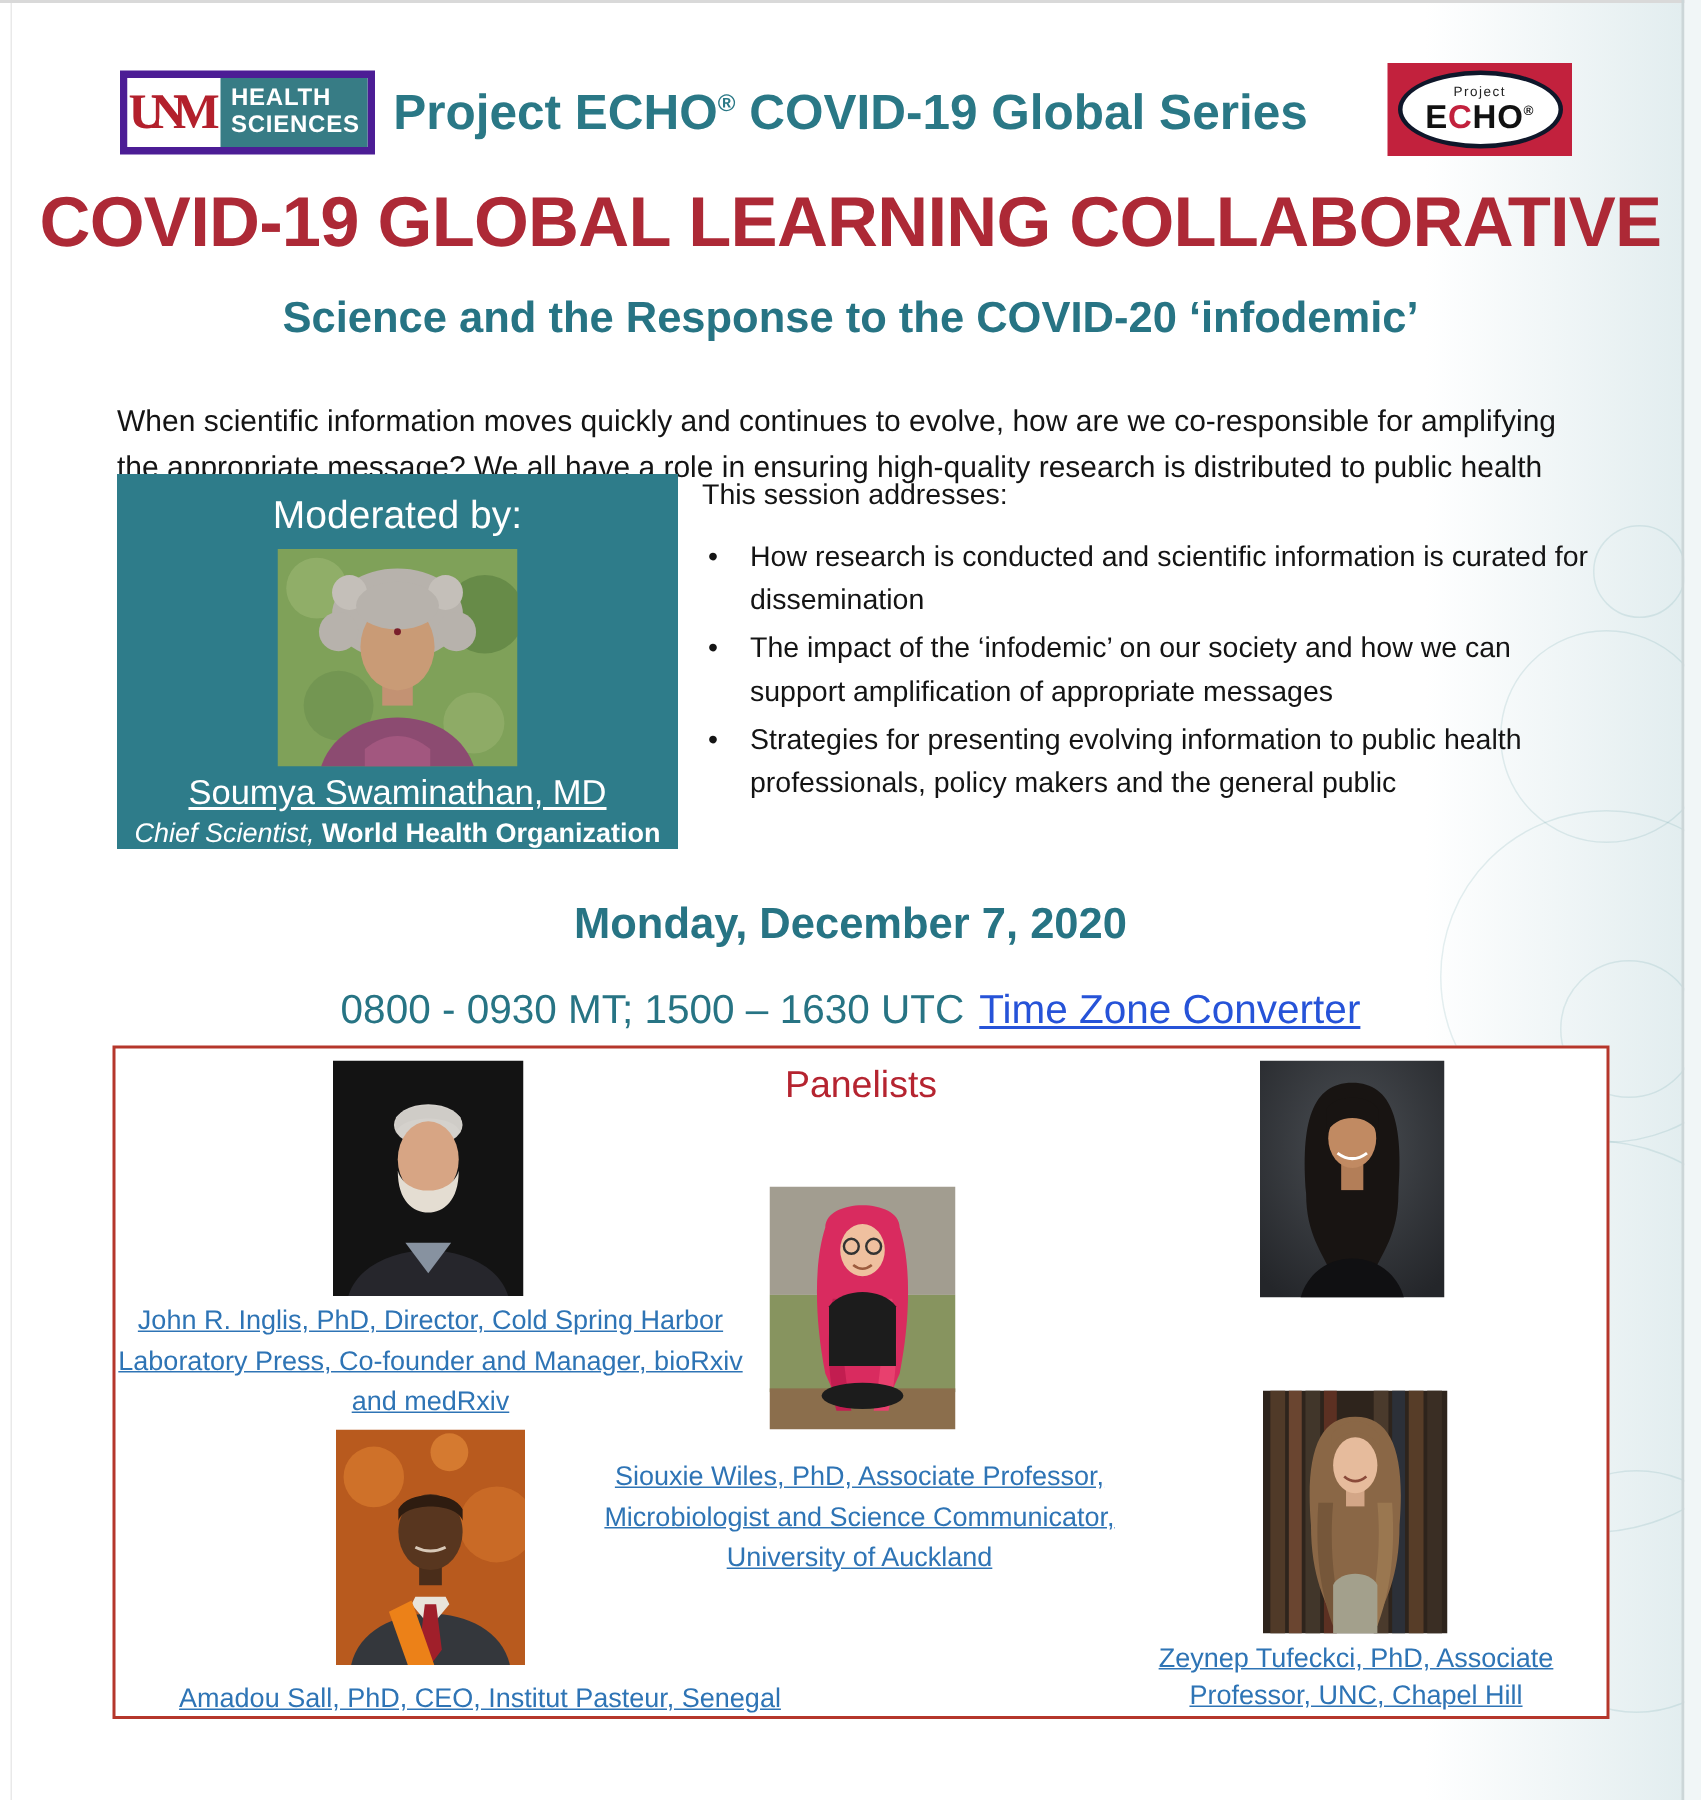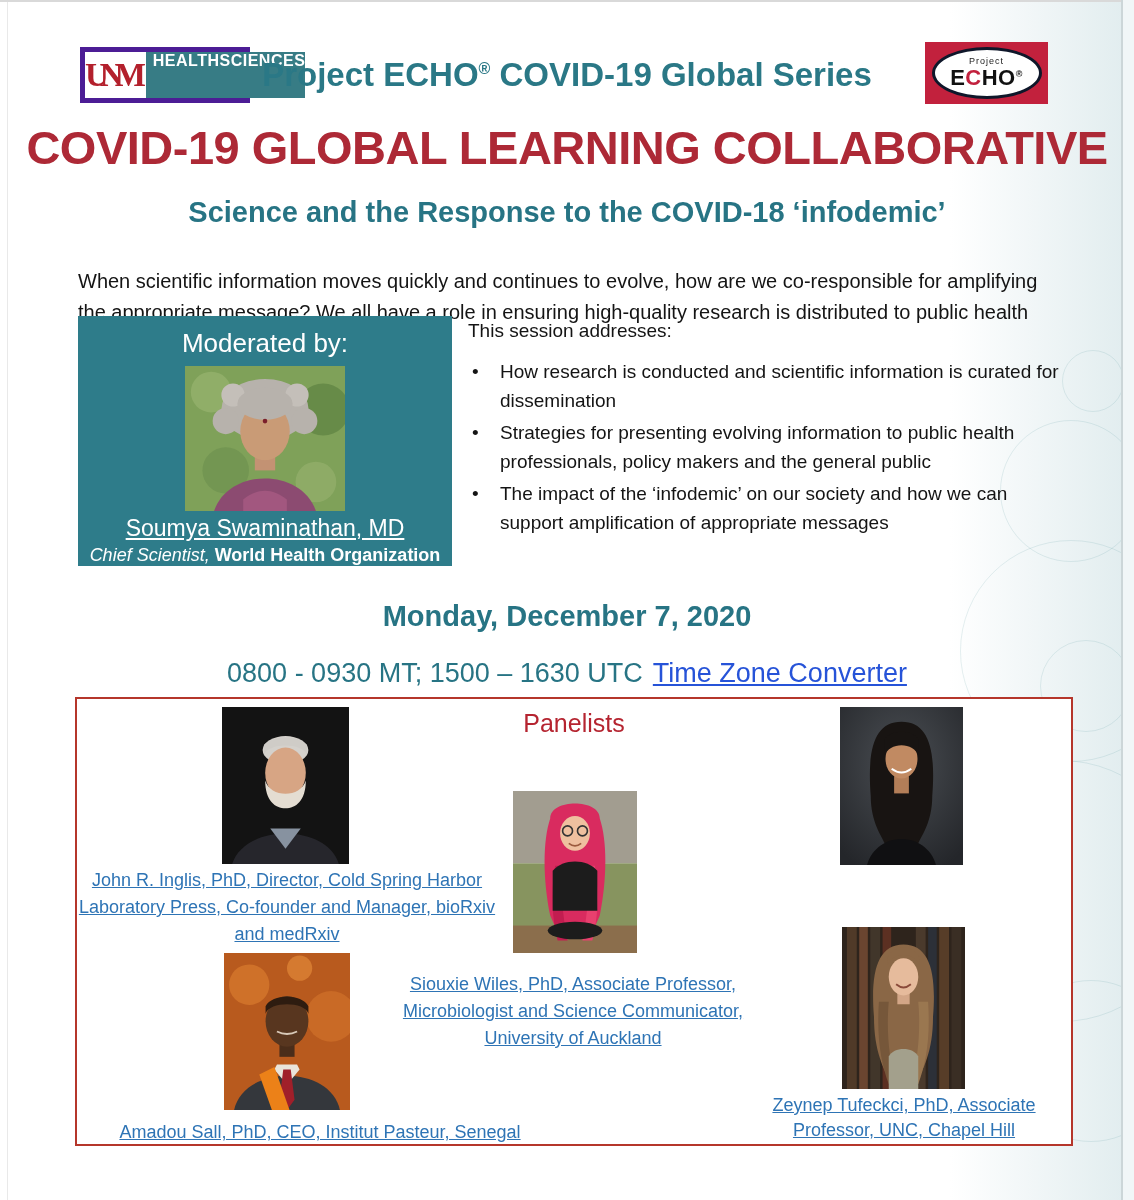--- a/index.html
+++ b/index.html
@@ -20,21 +20,21 @@
   .c6{left:1062px;top:350px;width:60px;height:60px;}
   .right-line{position:absolute;left:1121px;top:0;width:2px;height:1200px;background:#ccd6d8;}
   .right-strip{position:absolute;left:1123px;top:0;width:11px;height:1200px;background:#f1f6f7;}
 
   
   .unm-logo{position:absolute;left:80px;top:47px;width:170px;height:56px;display:flex;
             border:5px solid #4c1d95;box-sizing:border-box;background:#fff;}
   .unm-white{width:62px;background:#fff;display:flex;align-items:center;justify-content:center;}
   .unm-mono{font-family:"Liberation Serif", serif;font-weight:bold;color:#b3202c;
             font-size:33px;letter-spacing:-9px;padding-right:9px;}
-  .unm-teal{flex:1;background:#377c85;color:#fff;display:flex;flex-direction:row;
+  .unm-teal{flex:1;background:#377c85;color:#fff;display:flex;flex-direction:column;
             justify-content:center;padding-left:7px;font-weight:bold;font-size:16px;
             line-height:18px;letter-spacing:.5px;}
   .series-title{position:absolute;left:0;right:0;top:56px;text-align:center;color:#2a7886;
                 font-size:33px;font-weight:bold;}
   .series-title sup{font-size:16px;}
   .echo-logo{position:absolute;left:925px;top:42px;width:123px;height:62px;background:#c2213d;
              display:flex;align-items:center;justify-content:center;}
   .echo-oval{width:104px;height:46px;background:#fff;border:3px solid #0f172a;border-radius:50%;
              display:flex;flex-direction:column;align-items:center;justify-content:center;line-height:1;}
   .echo-proj{font-size:9px;color:#222;letter-spacing:1px;margin-bottom:1px;}
@@ -129,21 +129,21 @@
   </div>
 
   <div class="echo-logo">
     <div class="echo-oval">
       <span class="echo-proj">Project</span>
       <span class="echo-word"><span>E</span><span class="red">C</span><span>HO</span><sup>®</sup></span>
     </div>
   </div>
 
   <div class="main-title">COVID-19 GLOBAL LEARNING COLLABORATIVE</div>
-  <div class="subtitle">Science and the Response to the COVID-18 ‘infodemic’</div>
+  <div class="subtitle">Science and the Response to the COVID-20 ‘infodemic’</div>
 
   <p class="intro-a">When scientific information moves quickly and continues to evolve, how are we co-responsible for amplifying the appropriate message? We all have a role in ensuring high-quality research is distributed to public health</p>
 
   <div class="mid">
     <div class="modbox">
       <div class="mod-label">Moderated by:</div>
       <div class="mod-photo">
         <svg viewBox="0 0 110 100" preserveAspectRatio="none">
           <rect width="110" height="100" fill="#7fa159"></rect>
           <circle cx="18" cy="18" r="14" fill="#97b36f" opacity=".7"></circle>
@@ -166,22 +166,22 @@
       <a class="mod-name">Soumya Swaminathan, MD</a>
       <div class="mod-role">
         <span class="it">Chief Scientist,</span><span class="bd">World Health Organization</span>
       </div>
     </div>
 
     <div class="rightcol">
       <p style="margin:0" class="session-h">This session addresses:</p>
       <ul class="bullets">
         <li>How research is conducted and scientific information is curated for dissemination</li>
+        <li>The impact of the ‘infodemic’ on our society and how we can support amplification of appropriate messages</li>
         <li>Strategies for presenting evolving information to public health professionals, policy makers and the general public</li>
-        <li>The impact of the ‘infodemic’ on our society and how we can support amplification of appropriate messages</li>
       </ul>
     </div>
   </div>
 
   <div class="date-line">Monday, December 7, 2020</div>
   <div class="time-line">
     <span>0800 - 0930 MT; 1500 – 1630 UTC</span><a class="tz-link">Time Zone Converter</a>
   </div>
 
   <div class="panel">

